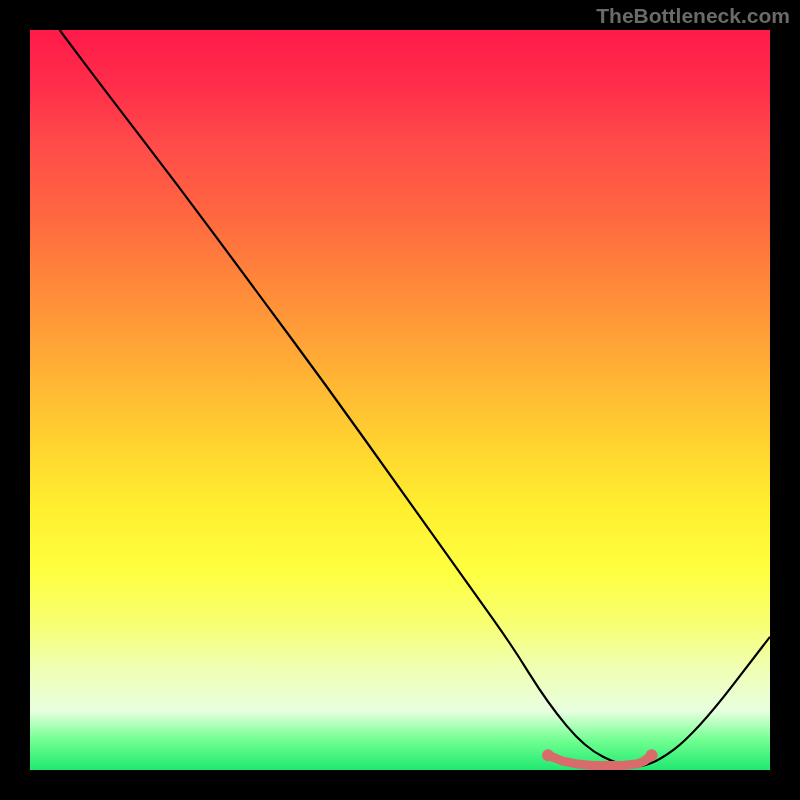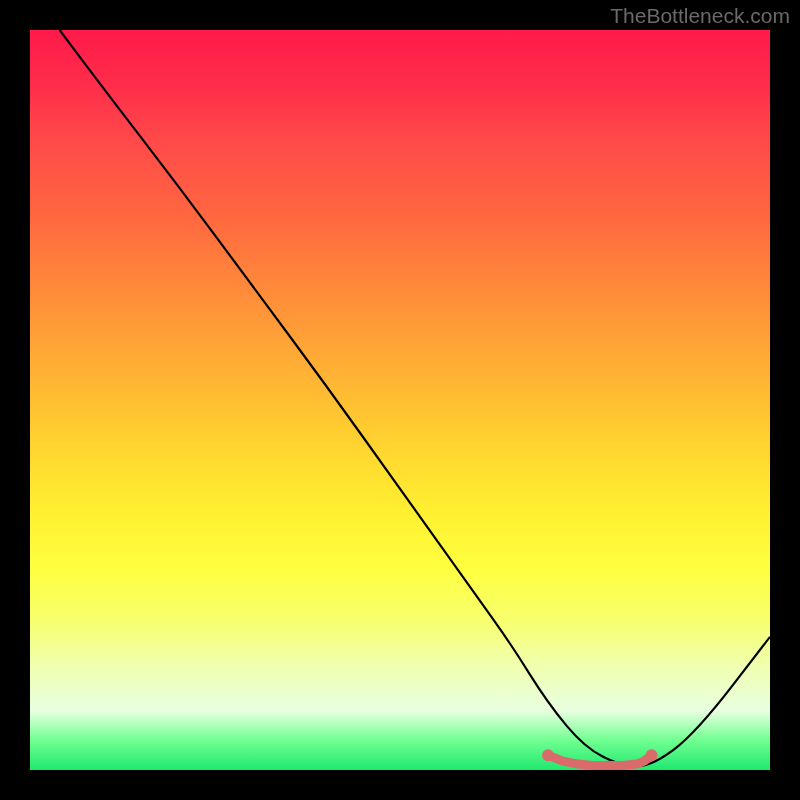--- a/index.html
+++ b/index.html
@@ -9,21 +9,21 @@
     background: #000;
     position: relative;
     font-family: Arial, sans-serif;
   }
   .watermark {
     position: absolute;
     top: 4px;
     right: 10px;
     color: #6a6a6a;
     font-size: 21px;
-    font-weight: 400;
+    font-weight: 700;
     z-index: 10;
   }
   .plot-area {
     position: absolute;
     left: 30px;
     top: 30px;
     width: 740px;
     height: 740px;
     overflow: hidden;
   }

